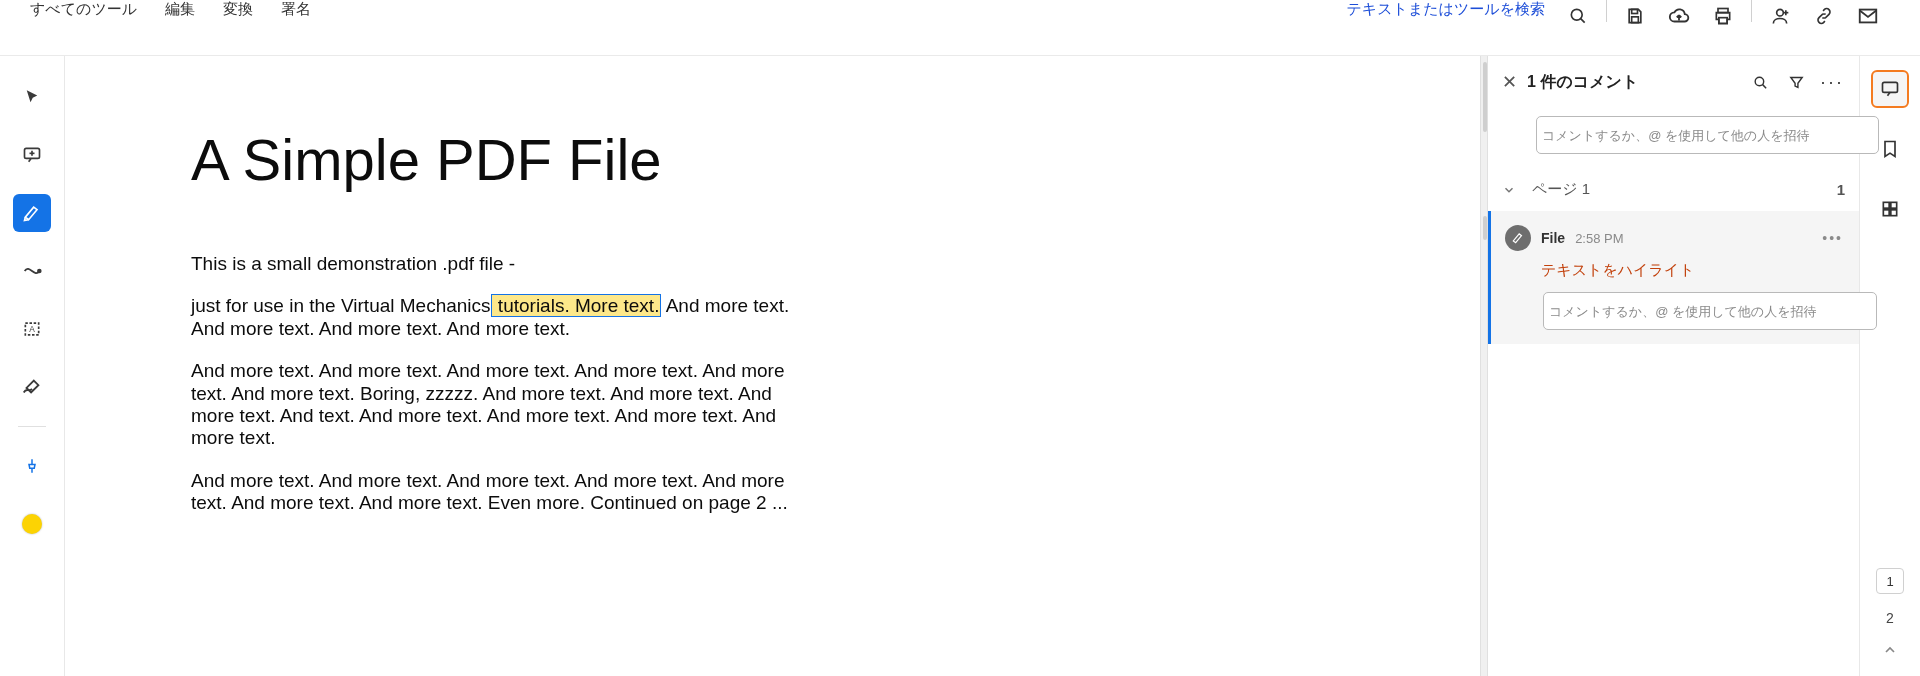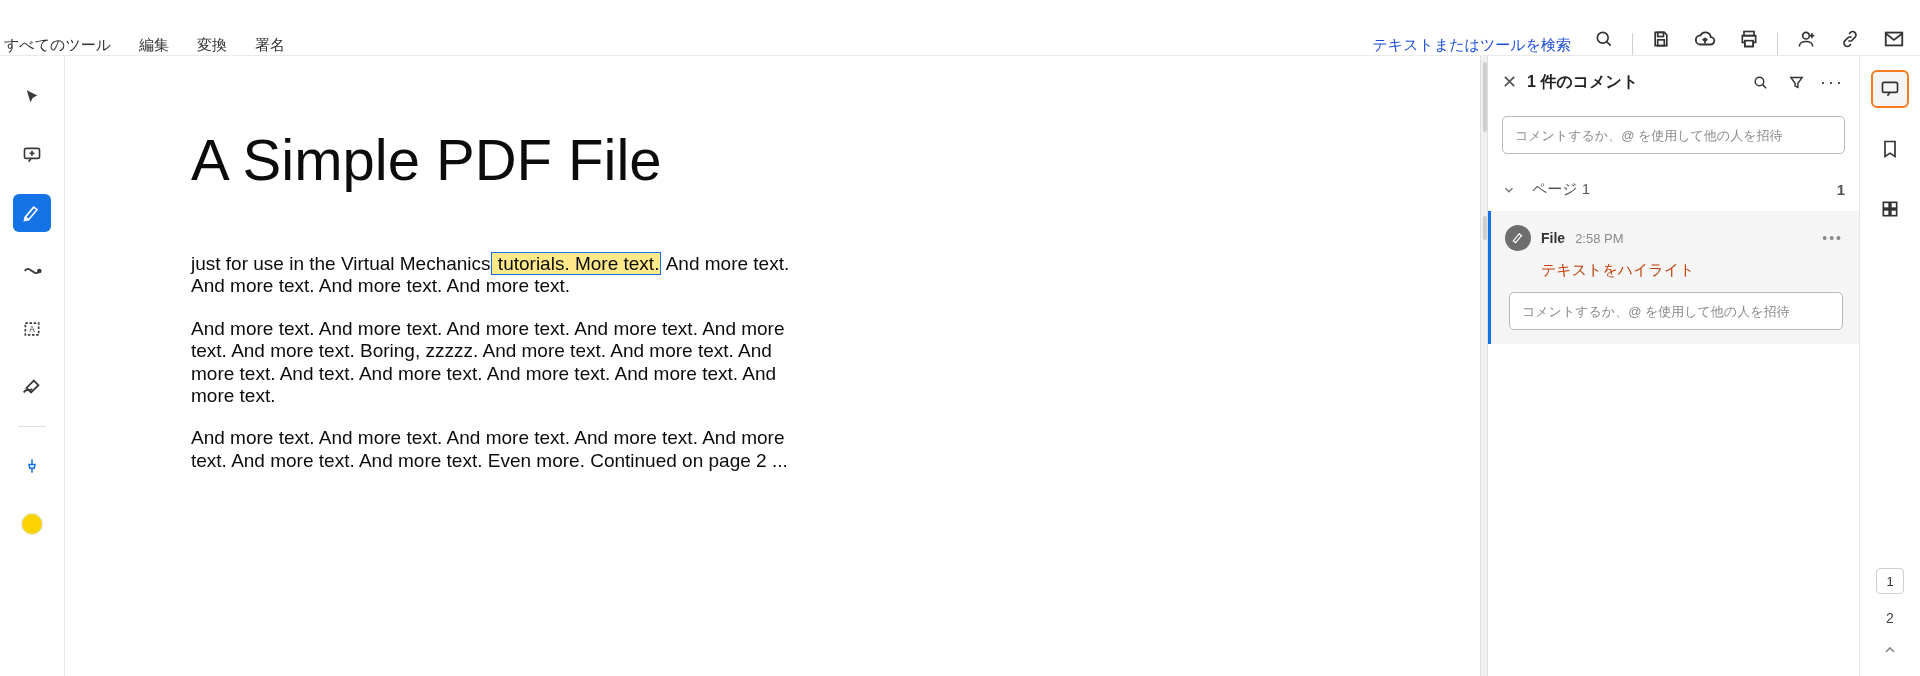--- a/index.html
+++ b/index.html
@@ -1,19 +1,19 @@
 <!DOCTYPE html>
 <html><head>
 <meta charset="utf-8">
 <style>
 * { margin:0; padding:0; box-sizing:border-box; font-family:"Segoe UI","Hiragino Sans","Meiryo",sans-serif; }
 body { width:1920px; height:676px; background:#fff; overflow:hidden; color:#333; }
 
 
-.topbar { height:56px; display:flex; align-items:flex-end; border-bottom:1px solid #eaeaea; padding:0 4px; }
+.topbar { height:56px; display:flex; align-items:flex-start; border-bottom:1px solid #eaeaea; padding:0 30px; }
 .topbar .menu { display:flex; gap:28px; font-size:15px; color:#333; }
 .topbar .menu span { cursor:pointer; }
 .topbar .spacer { flex:1; }
 .topbar .search-text { color:#1d4ed8; font-size:15px; margin-right:11px; }
 .topbar .icon-btn { width:32px; height:32px; display:flex; align-items:center; justify-content:center; margin:0 6px; cursor:pointer; color:#333; }
 .topbar .divider { width:1px; height:22px; background:#d0d0d0; margin:0 6px; }
 
 
 .body { display:flex; height:calc(676px - 56px); }
 .left-toolbox { width:65px; border-right:1px solid #e8e8e8; display:flex; flex-direction:column; align-items:center; padding-top:22px; gap:20px; }
@@ -31,21 +31,21 @@
 .splitter::before { top:6px; }
 .splitter::after { top:160px; height:24px; }
 
 .comments-panel { width:372px; background:#fff; border-right:1px solid #e8e8e8; display:flex; flex-direction:column; }
 .comments-head { height:52px; display:flex; align-items:center; padding:0 14px; gap:10px; }
 .comments-head .title { font-size:16px; font-weight:700; color:#222; flex:1; }
 .mini-icon { width:26px; height:26px; display:flex; align-items:center; justify-content:center; cursor:pointer; color:#333; }
 .close-icon { font-size:18px; color:#555; cursor:pointer; }
 
 .comment-input-row { padding:8px 14px 10px; }
-.comment-input { width:100%; height:38px; border:1px solid #b9b9b9; border-radius:5px; padding:0 12px; font-size:13px; color:#888; }
+.comment-input { width:100%; height:38px; border:1px solid #b9b9b9; border-radius:5px; padding:0 5px; font-size:13px; color:#888;margin-left:34px; }
 .comment-input::placeholder { color:#8a8a8a; }
 .section-row { padding:10px 14px; display:flex; align-items:center; gap:16px; font-size:15px; color:#555; margin-top:6px; }
 .section-row .count { margin-left:auto; font-weight:600; }
 .chev14 { color:#767676; }
 .comment-card { border-left:3px solid #1473e6; background:#f5f5f5; margin:2px 0 0 0; }
 .comment-card-inner { padding:14px 16px 14px 14px; }
 .cc-top { display:flex; align-items:center; gap:10px; font-size:14px; }
 .cc-avatar { width:26px; height:26px; border-radius:50%; background:#6e6e6e; display:flex; align-items:center; justify-content:center; }
 .cc-avatar svg { width:14px; height:14px; }
 .cc-user { font-weight:700; }
@@ -173,20 +173,21 @@
           <path d="M12 3v7m-4 0h8l-1 5h-6zM12 15v6"></path>
         </svg>
     </div>
     <div class="tb-btn">
         <div class="tb-color"></div>
       </div>
   </div>
 
   <div class="document-col">
     <h1>A Simple PDF File</h1>
+    <div class="para">This is a small demonstration .pdf file -</div>
     <div class="para">
       <span>just for use in the Virtual Mechanics</span><span class="highlighted"> tutorials. More text.</span><span> And more text. And more text. And more text. And more text.</span>
     </div>
     <div class="para"> And more text. And more text. And more text. And more text. And more text. And more text. Boring, zzzzz. And more text. And more text. And more text. And text. And more text. And more text.  And more text. And more text.</div>
     <div class="para"> And more text. And more text. And more text. And more text. And more text. And more text. And more text. Even more. Continued on page 2 ...</div>
   </div>
 
   <div class="splitter"></div>
 
   <div class="comments-panel">

